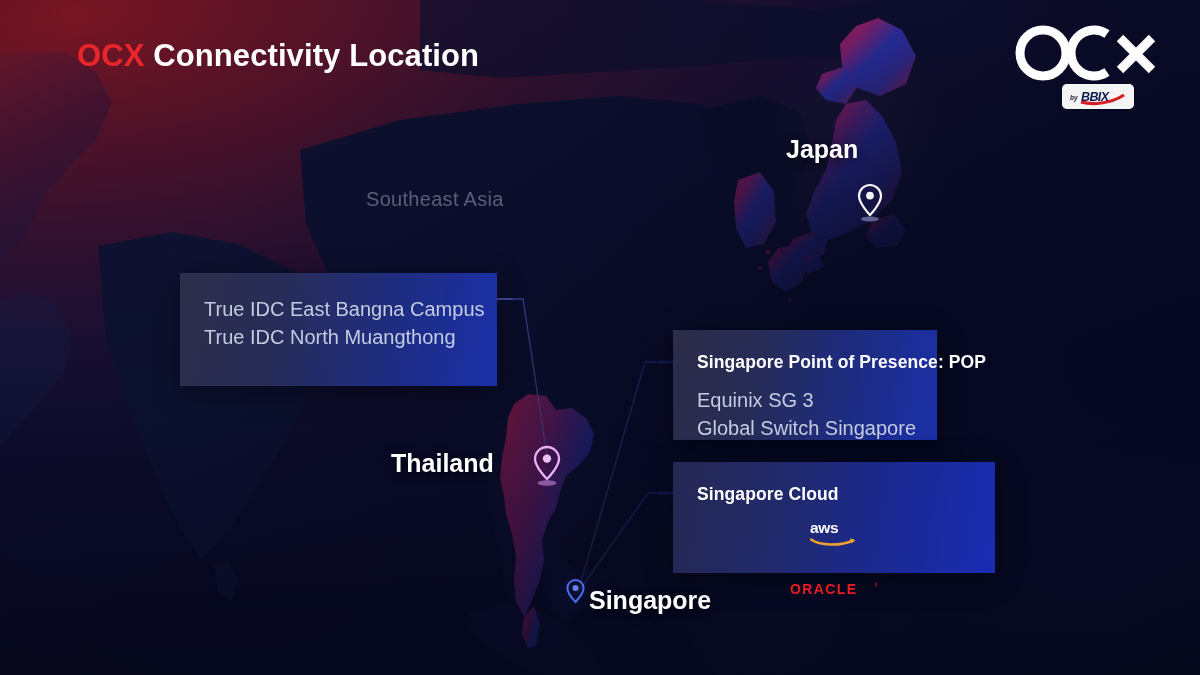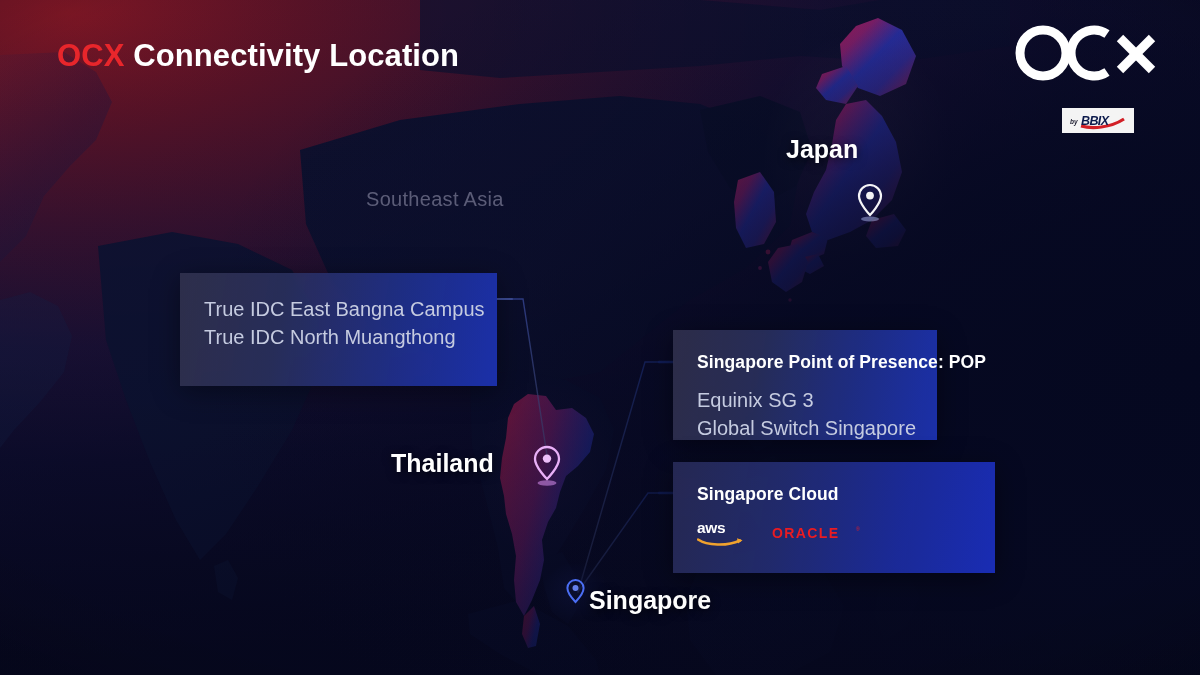--- a/index.html
+++ b/index.html
@@ -26,28 +26,28 @@
   }
 
   #map-svg { position:absolute; inset:0; width:1200px; height:675px; }
 
   
   #title {
     position:absolute; left:57px; top:38px;
     font-size:31px; font-weight:bold; letter-spacing:0.1px;
     color:#ffffff; white-space:nowrap;
   }
-  #title .ocx { color:#e8262b; }
+  #title .ocx { color:#e8262b;margin-left:20px; }
 
   
   #logo { position:absolute; right:38px; top:20px; width:150px; height:104px; }
   #logo-mark { width:150px; height:72px; display:block; }
   #bbix-badge {
-    position:absolute; left:50px; top:88px;
-    width:72px; height:25px; border-radius:0;
+    position:absolute; left:50px; top:64px;
+    width:72px; height:25px; border-radius:5px;
     background:#f4f4f4; overflow:hidden;
   }
   #bbix-badge svg { display:block; }
 
   
   #region-label {
     position:absolute; left:366px; top:188px;
     font-size:20px; color:#8c8ca6; opacity:.62; letter-spacing:.3px;
   }
 
@@ -73,21 +73,21 @@
     white-space:nowrap; margin-bottom:13px;
   }
   .card-line {
     font-size:20px; color:#c5cbe0; line-height:1.42; white-space:nowrap;
   }
   #card-thailand  { left:180px; top:273px; width:317px; height:113px; }
   #card-sg-pop    { left:673px; top:330px; width:264px; height:110px; }
   #card-sg-cloud  { left:673px; top:462px; width:322px; height:111px;
     background:linear-gradient(100deg, rgba(44,46,92,0.84) 0%, rgba(36,46,116,0.90) 34%, rgba(28,44,158,0.94) 70%, rgba(26,46,186,0.96) 100%); }
 
-  .cloud-logos { display:flex; align-items:center; gap:27px; margin-top:2px; }
+  .cloud-logos { display:flex; align-items:center; gap:34px; margin-top:2px;flex-direction:column; }
   .aws-logo { width:48px; height:29px; display:block; }
   .oracle-logo { width:88px; height:16px; display:block; }
 
   
   .pin { position:absolute; }
   #pin-japan { left:855px; top:182px; width:30px; height:40px; }
   #pin-thailand { left:531px; top:444px; width:32px; height:42px; }
   #pin-singapore { left:565px; top:578px; width:21px; height:27px; }
 </style>
 </head>

